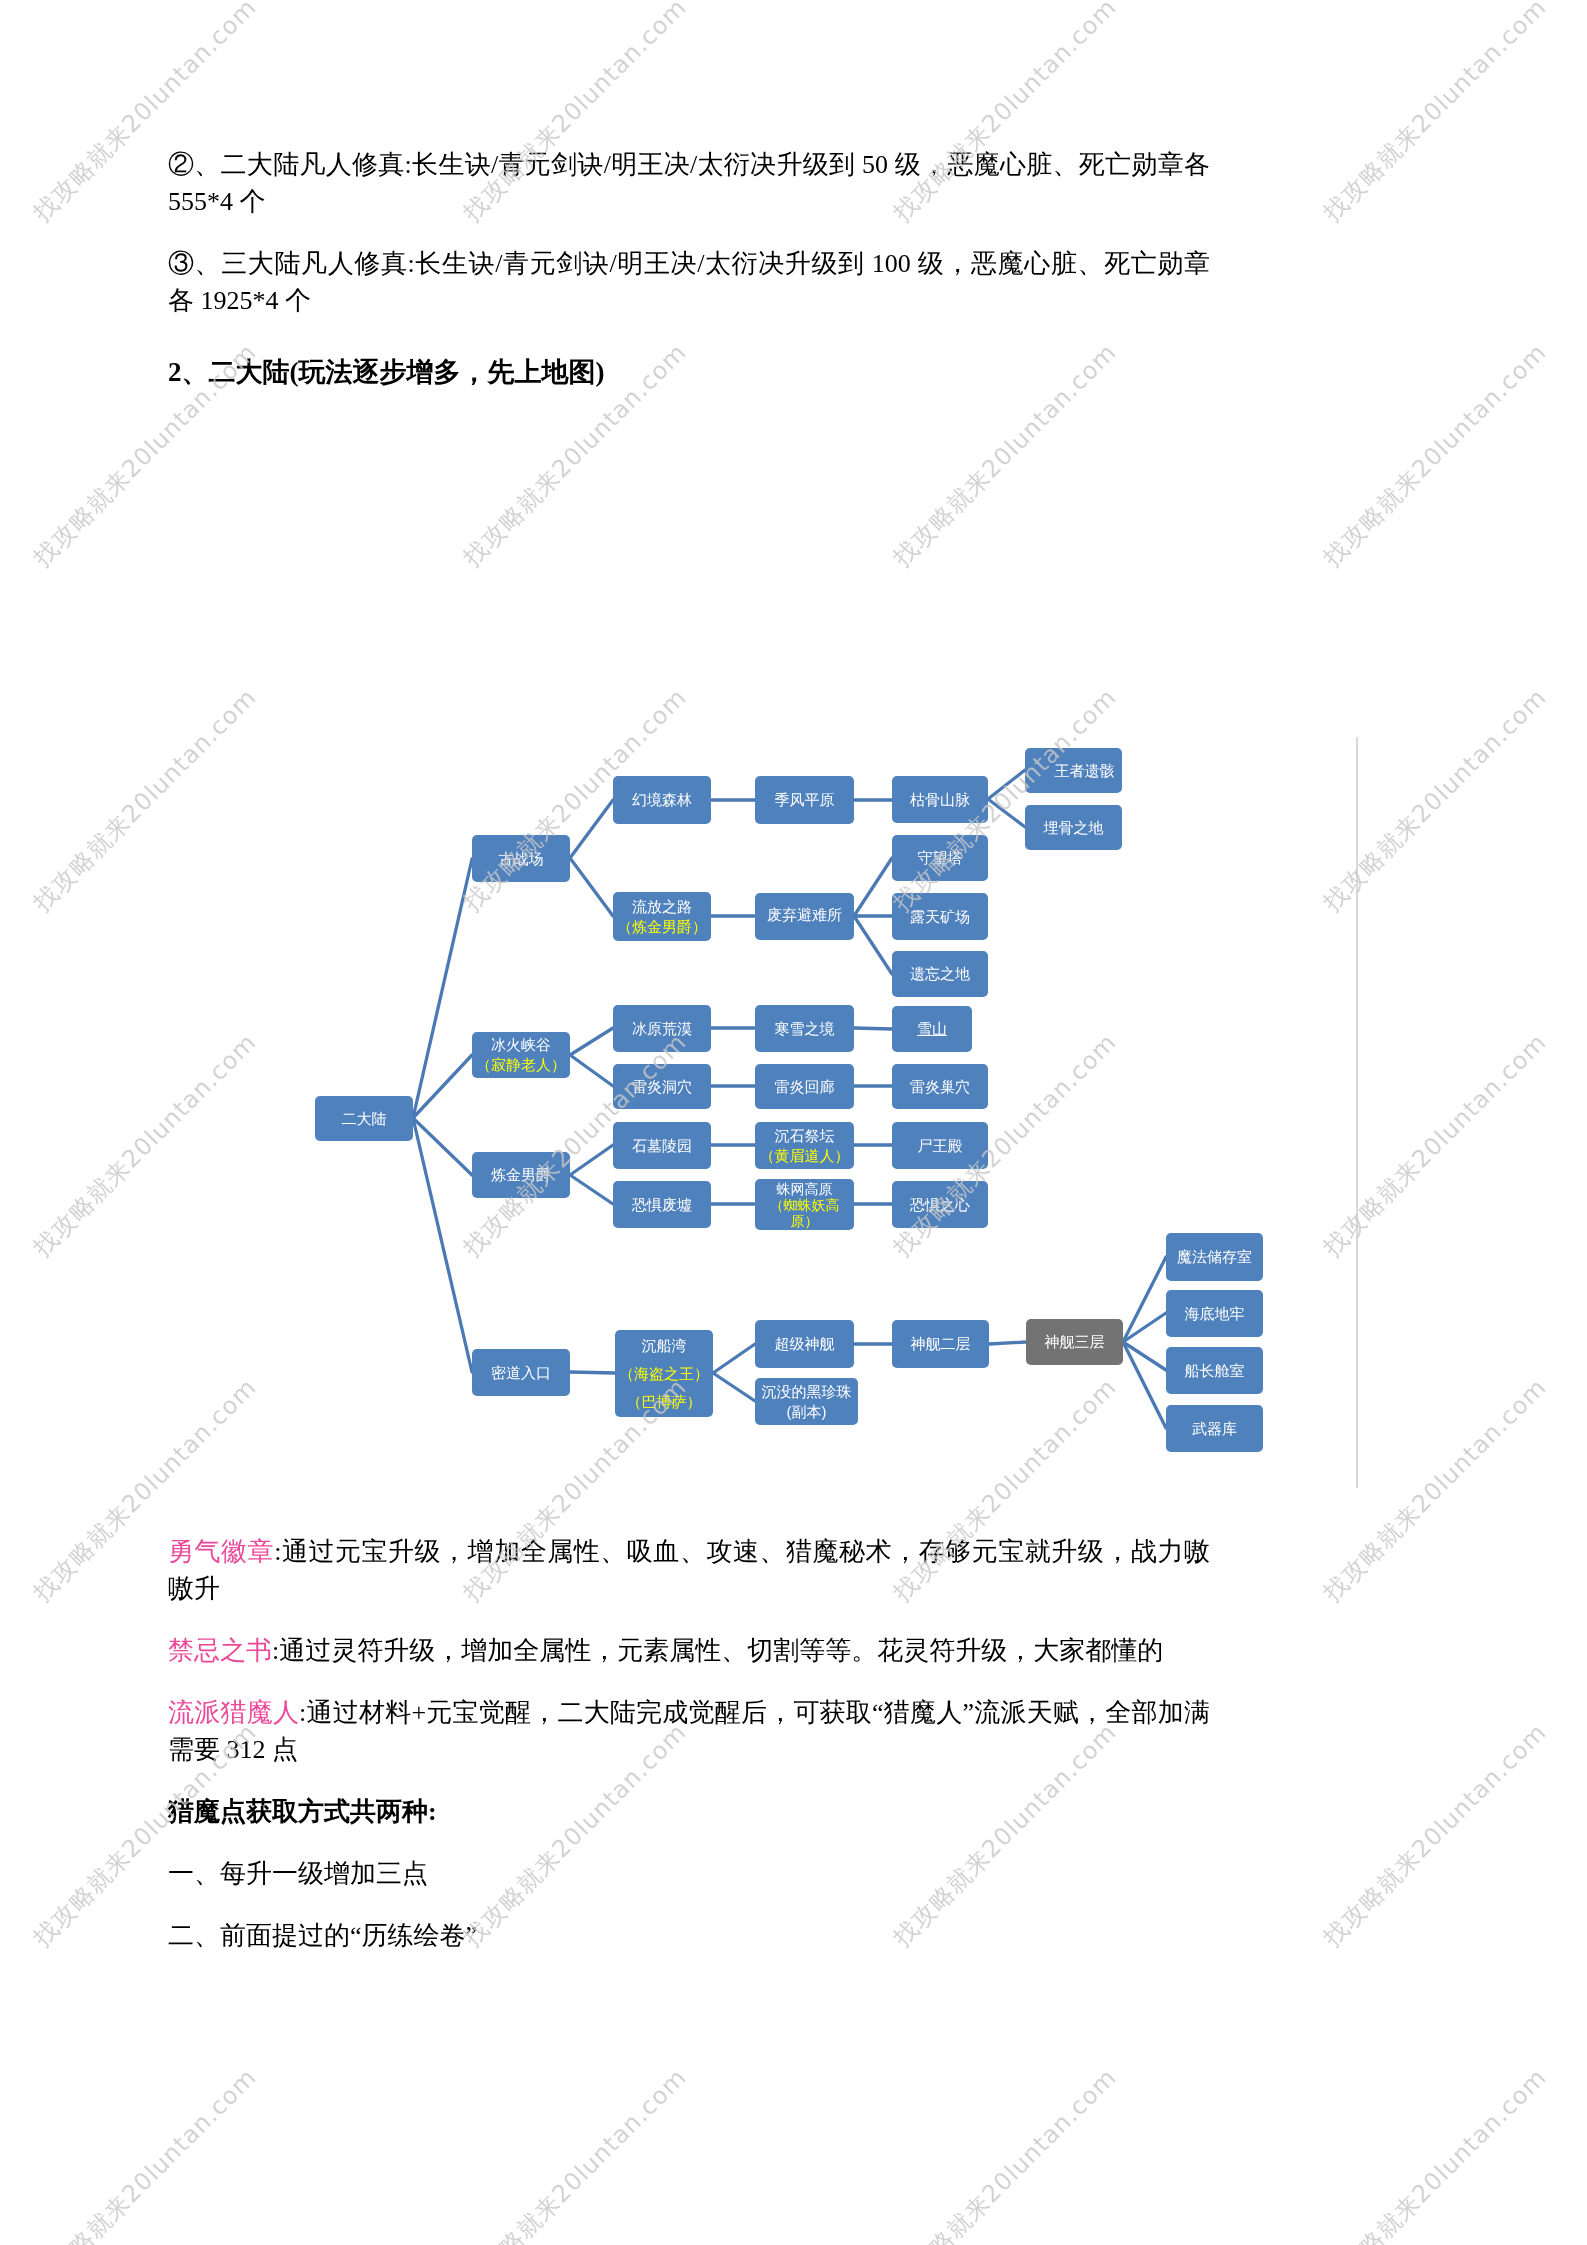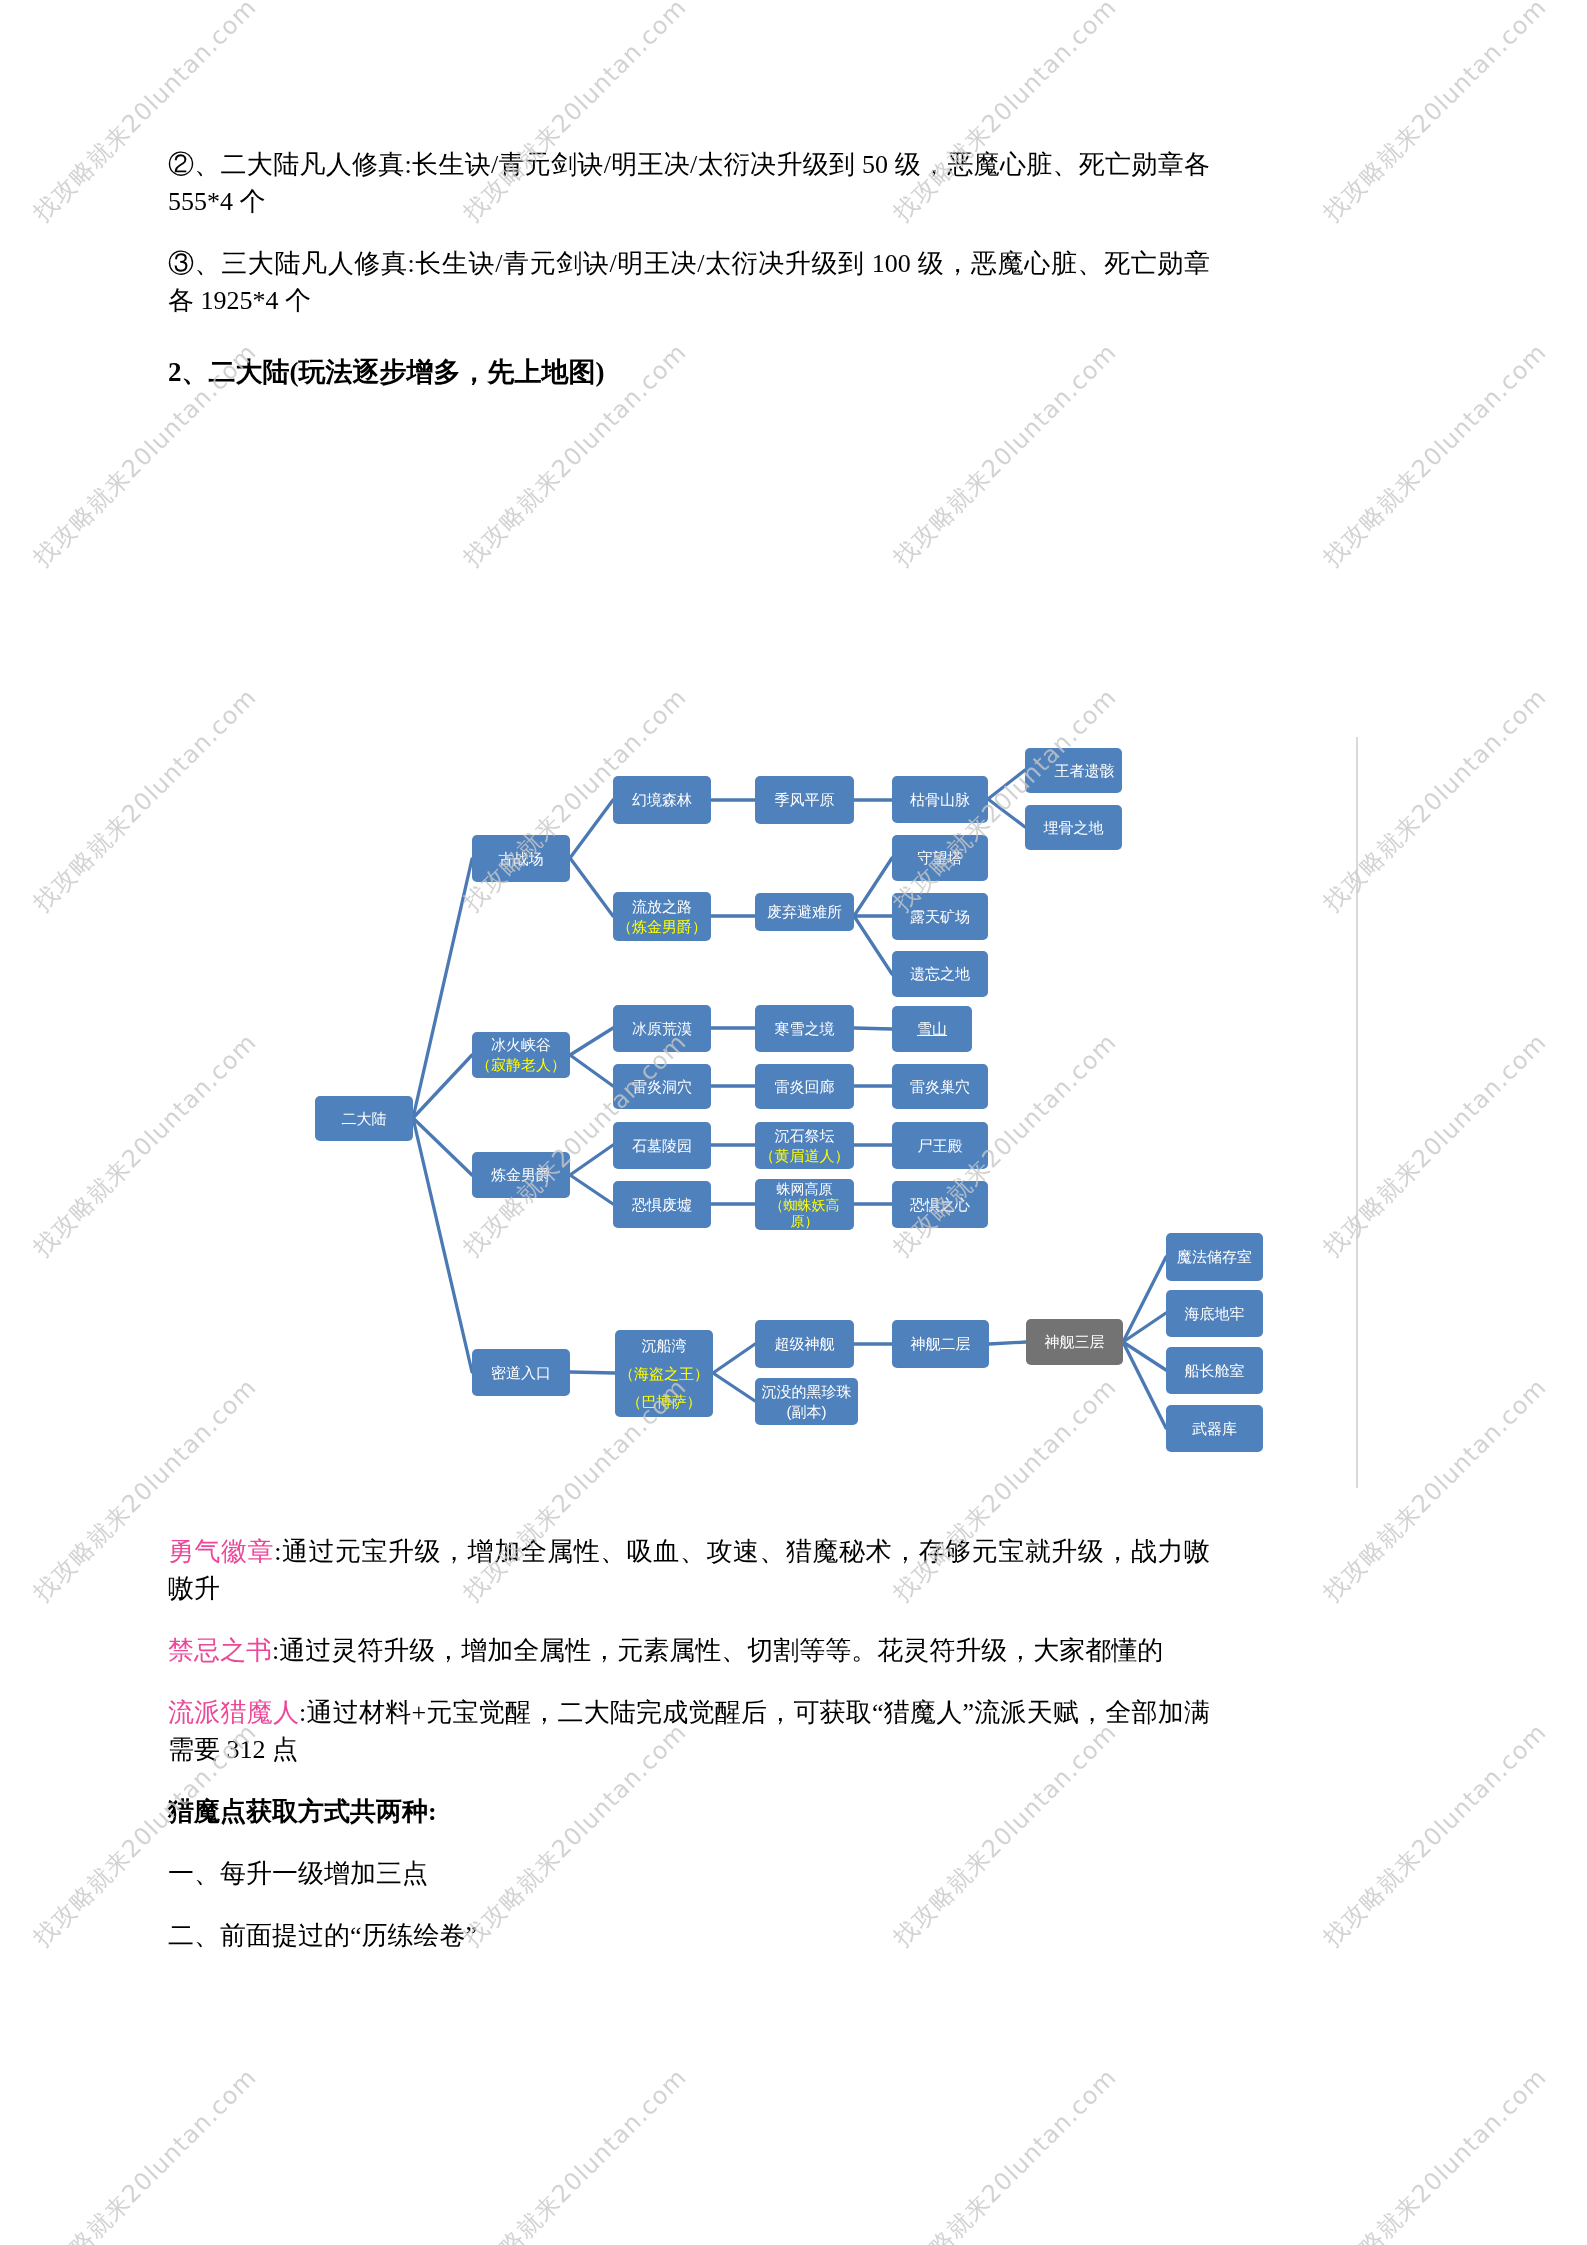--- a/index.html
+++ b/index.html
@@ -133,21 +133,21 @@
       <div class="node" style="left: 1025px; top: 13px; width: 97px; height: 45px; background: rgb(79, 129, 189); padding-left: 24px;">
         <div class="nl">王者遗骸</div>
       </div>
       <div class="node" style="left: 1025px; top: 70px; width: 97px; height: 45px; background: rgb(79, 129, 189);">
         <div class="nl">埋骨之地</div>
       </div>
       <div class="node" style="left: 613px; top: 157px; width: 98px; height: 49px; background: rgb(79, 129, 189);">
         <div class="nl">流放之路</div>
         <div class="nl yl">（炼金男爵）</div>
       </div>
-      <div class="node" style="left: 755px; top: 158px; width: 99px; height: 38px; background: rgb(79, 129, 189);">
+      <div class="node" style="left: 755px; top: 158px; width: 99px; height: 47px; background: rgb(79, 129, 189); font-family: Liberation Mono, monospace;">
         <div class="nl">废弃避难所</div>
       </div>
       <div class="node" style="left: 892px; top: 100px; width: 96px; height: 46px; background: rgb(79, 129, 189);">
         <div class="nl">守望塔</div>
       </div>
       <div class="node" style="left: 892px; top: 158px; width: 96px; height: 47px; background: rgb(79, 129, 189);">
         <div class="nl">露天矿场</div>
       </div>
       <div class="node" style="left: 892px; top: 216px; width: 96px; height: 46px; background: rgb(79, 129, 189);">
         <div class="nl">遗忘之地</div>

